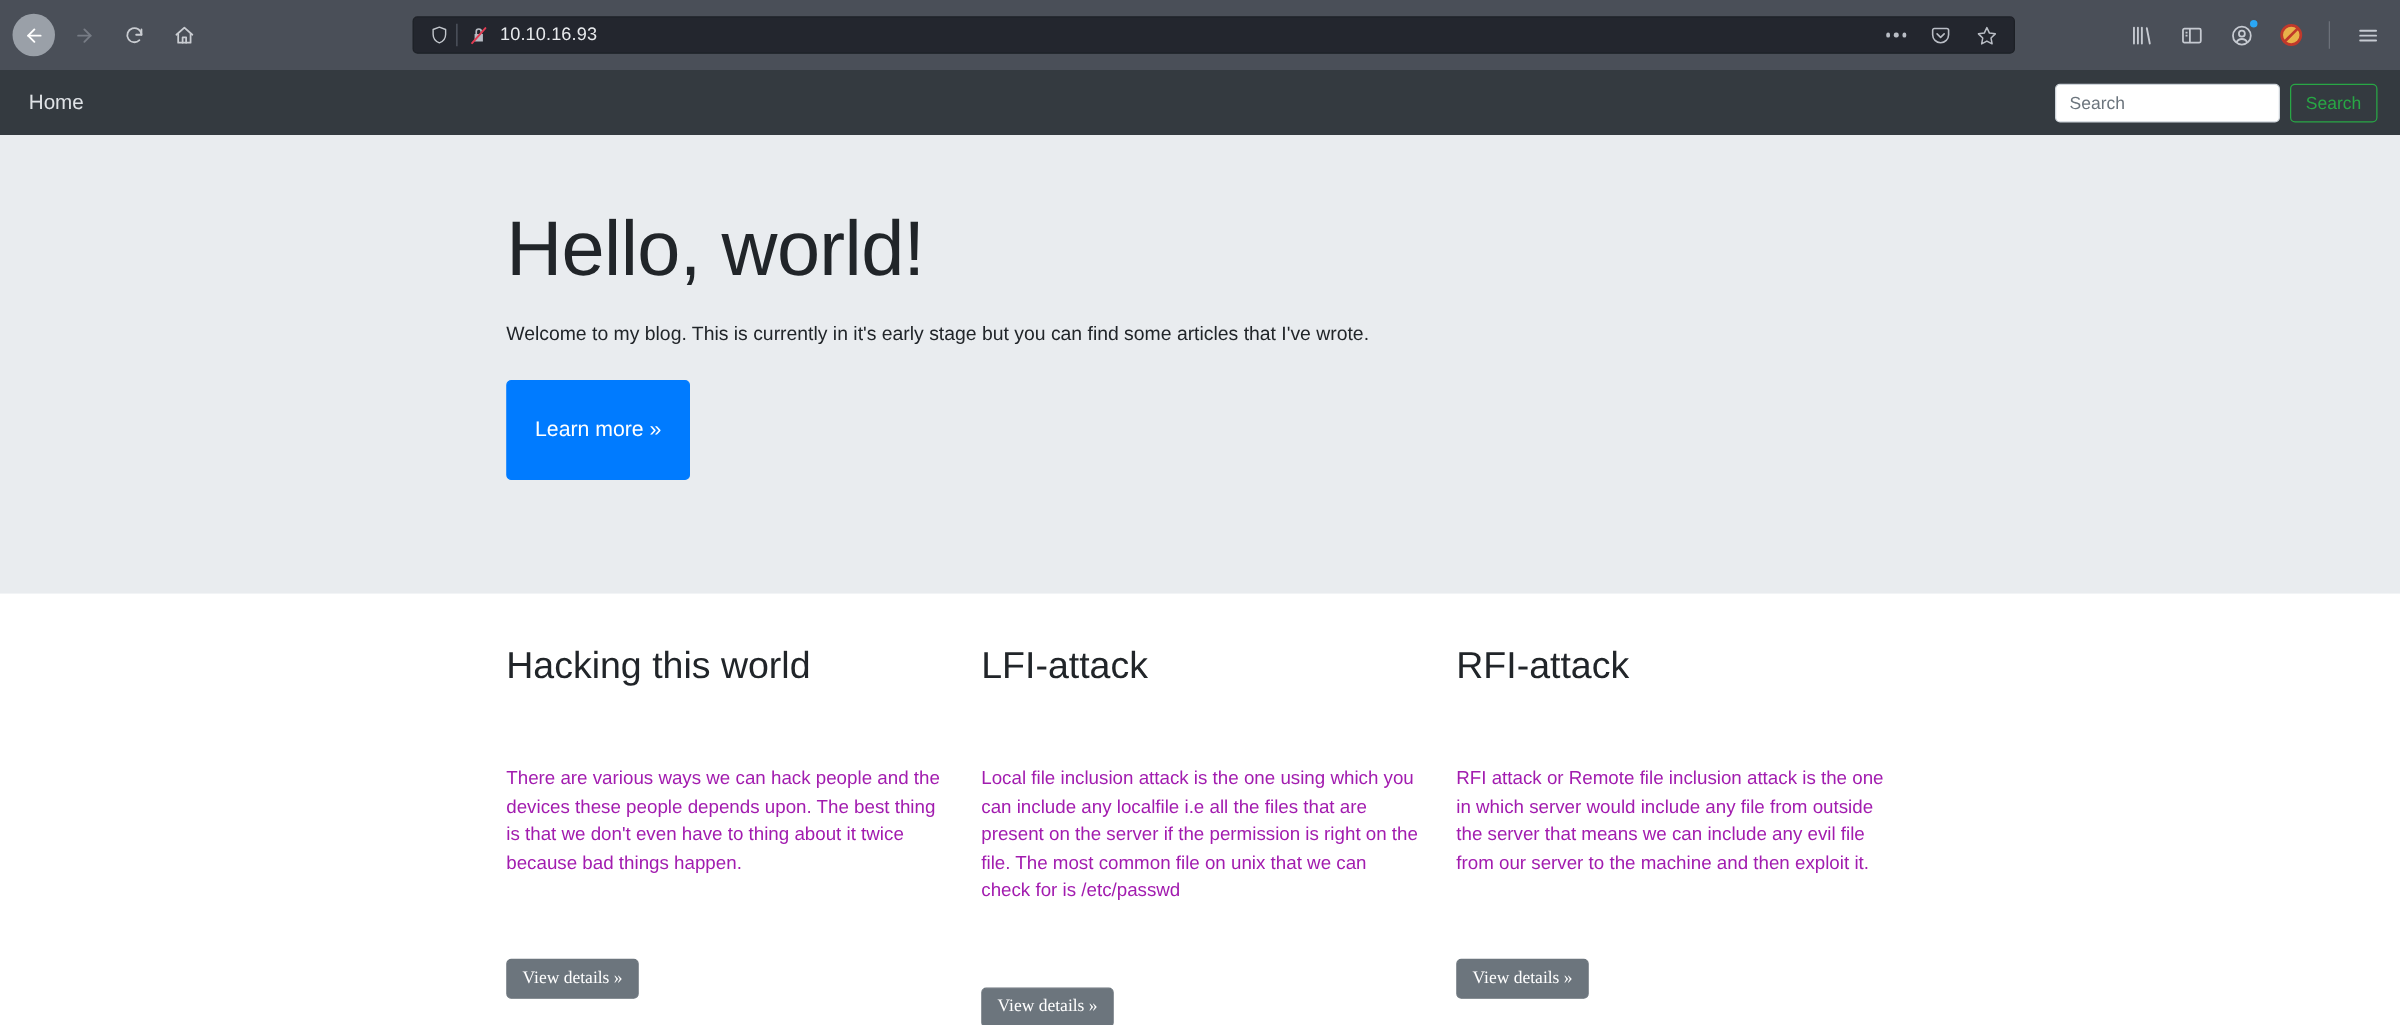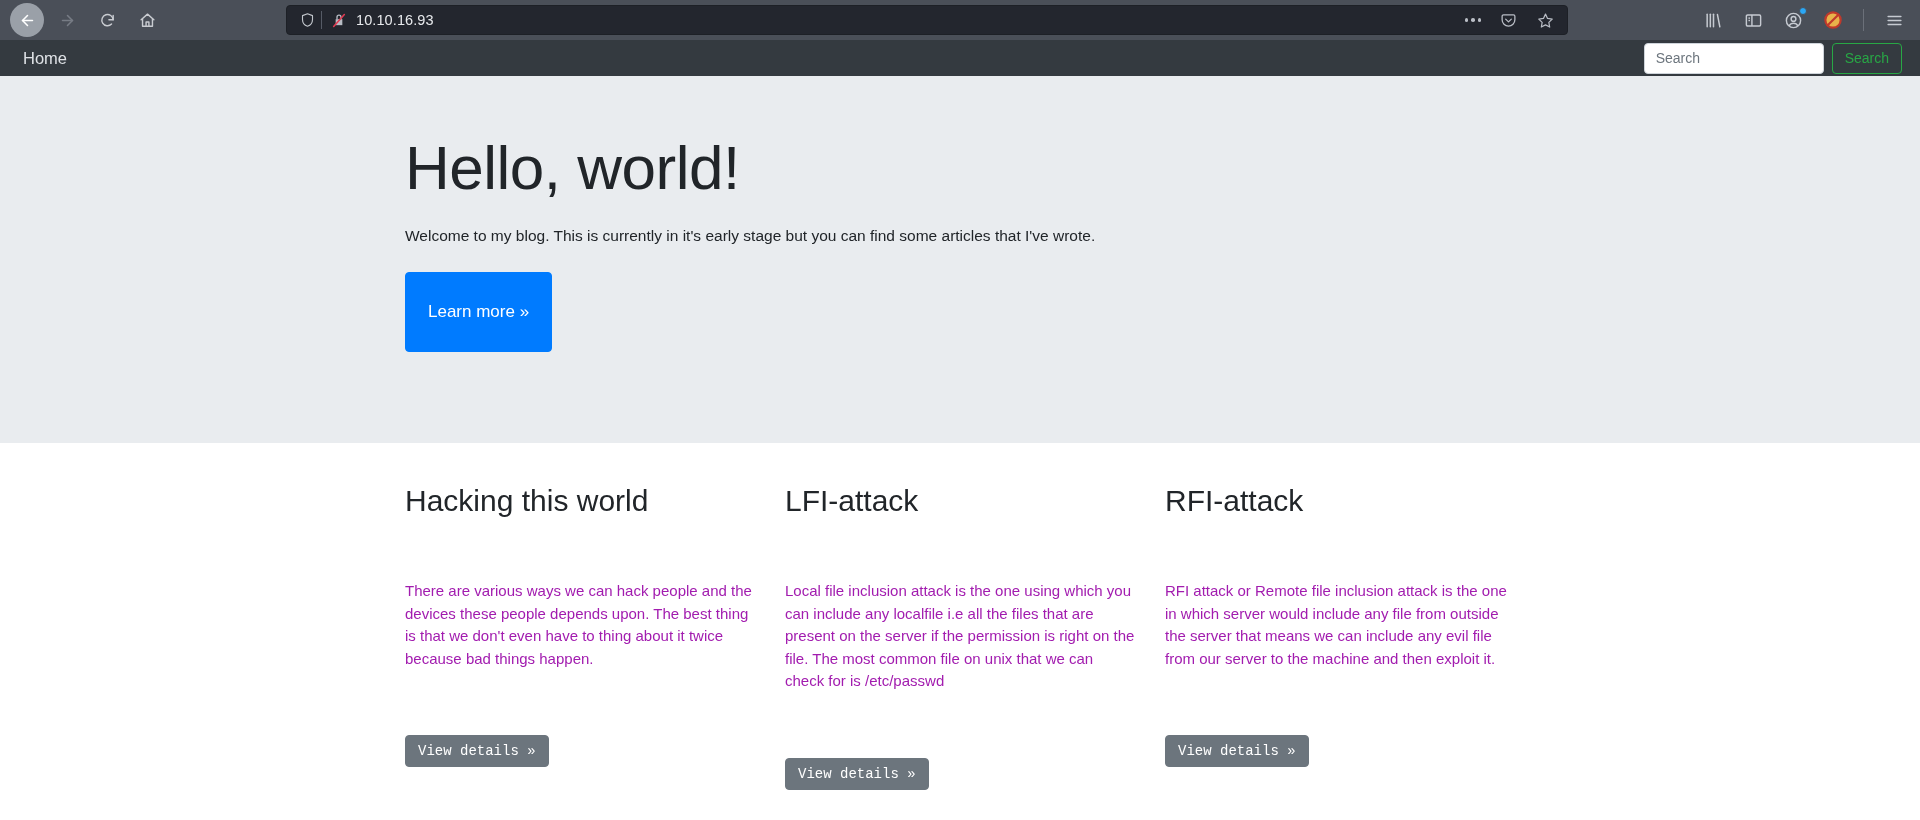--- a/index.html
+++ b/index.html
@@ -7,25 +7,26 @@
     width: 1920px;
     height: 820px;
     overflow: hidden;
     font-family: "Liberation Sans", sans-serif;
     background: #ffffff;
   }
 
   
   .browser-chrome {
     background: #4a4f58;
-    height: 40px;
+    height: 56px;
     display: flex;
     align-items: center;
     padding: 0 10px;
     position: relative;
+    gap: 44px;
   }
   .nav-buttons {
     display: flex;
     align-items: center;
     gap: 6px;
     flex: 0 0 auto;
   }
   .nav-btn {
     width: 34px;
     height: 34px;
@@ -142,24 +143,23 @@
     width: 8px;
     height: 8px;
     border-radius: 50%;
     background: #2aa7f5;
     border: 1px solid #4a4f58;
   }
 
   
   .navbar {
     background: #343a40;
-    height: 36px;
-    display: flex;
-    align-items: center;
-    padding: 4px 18px;
+    height: 52px;
+    display: flex;
+    padding: 17px 18px;
   }
   .navbar .brand {
     color: #dfe2e6;
     font-size: 16.5px;
     padding-left: 5px;
     cursor: pointer;
   }
   .navbar .search-form {
     margin-left: auto;
     display: flex;
@@ -262,21 +262,21 @@
     display: inline-block;
     align-self: flex-start;
     background: #6c757d;
     border: 1px solid #6c757d;
     color: #ffffff;
     font-size: 14px;
     padding: 7px 12px;
     border-radius: 4px;
     text-decoration: none;
     cursor: pointer;
-    font-family: Liberation Mono, monospace;
+    font-family: Liberation Serif, serif;
   }
 
   
   .footer {
     margin-top: 38px;
     font-weight: bold;
   }
   .footer hr {
     border: none;
     border-top: 1px solid #e3e4e6;

